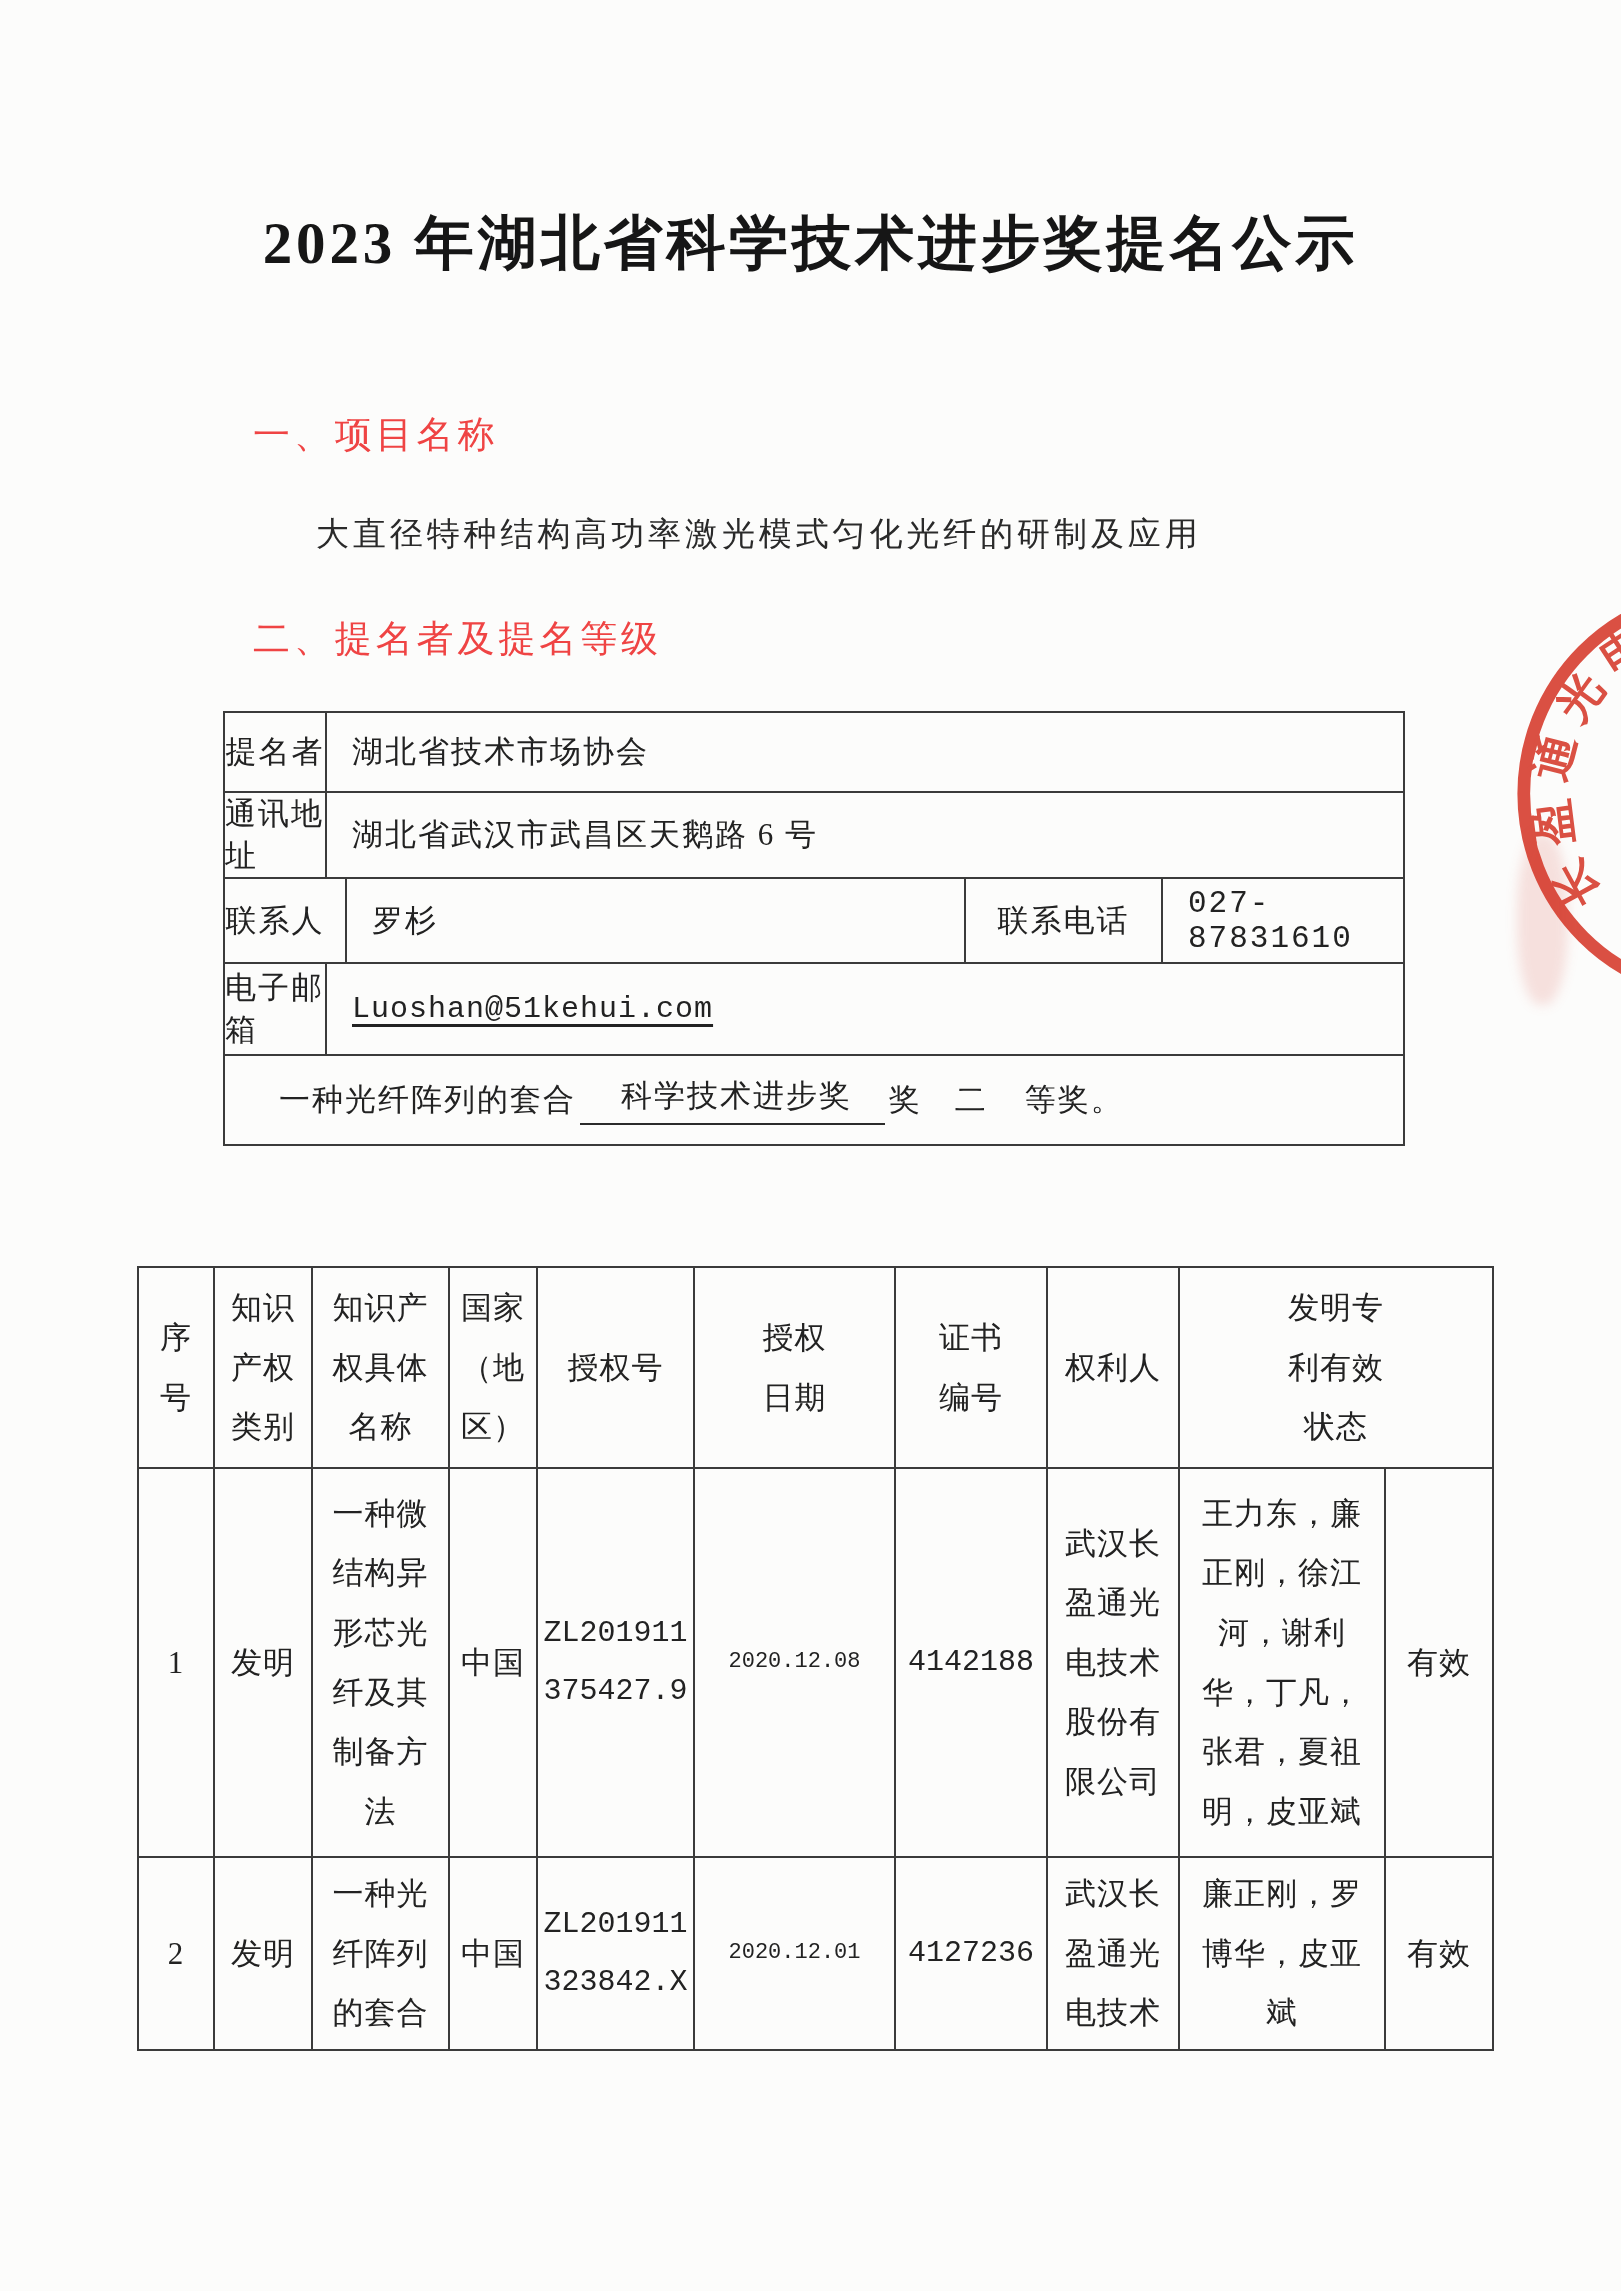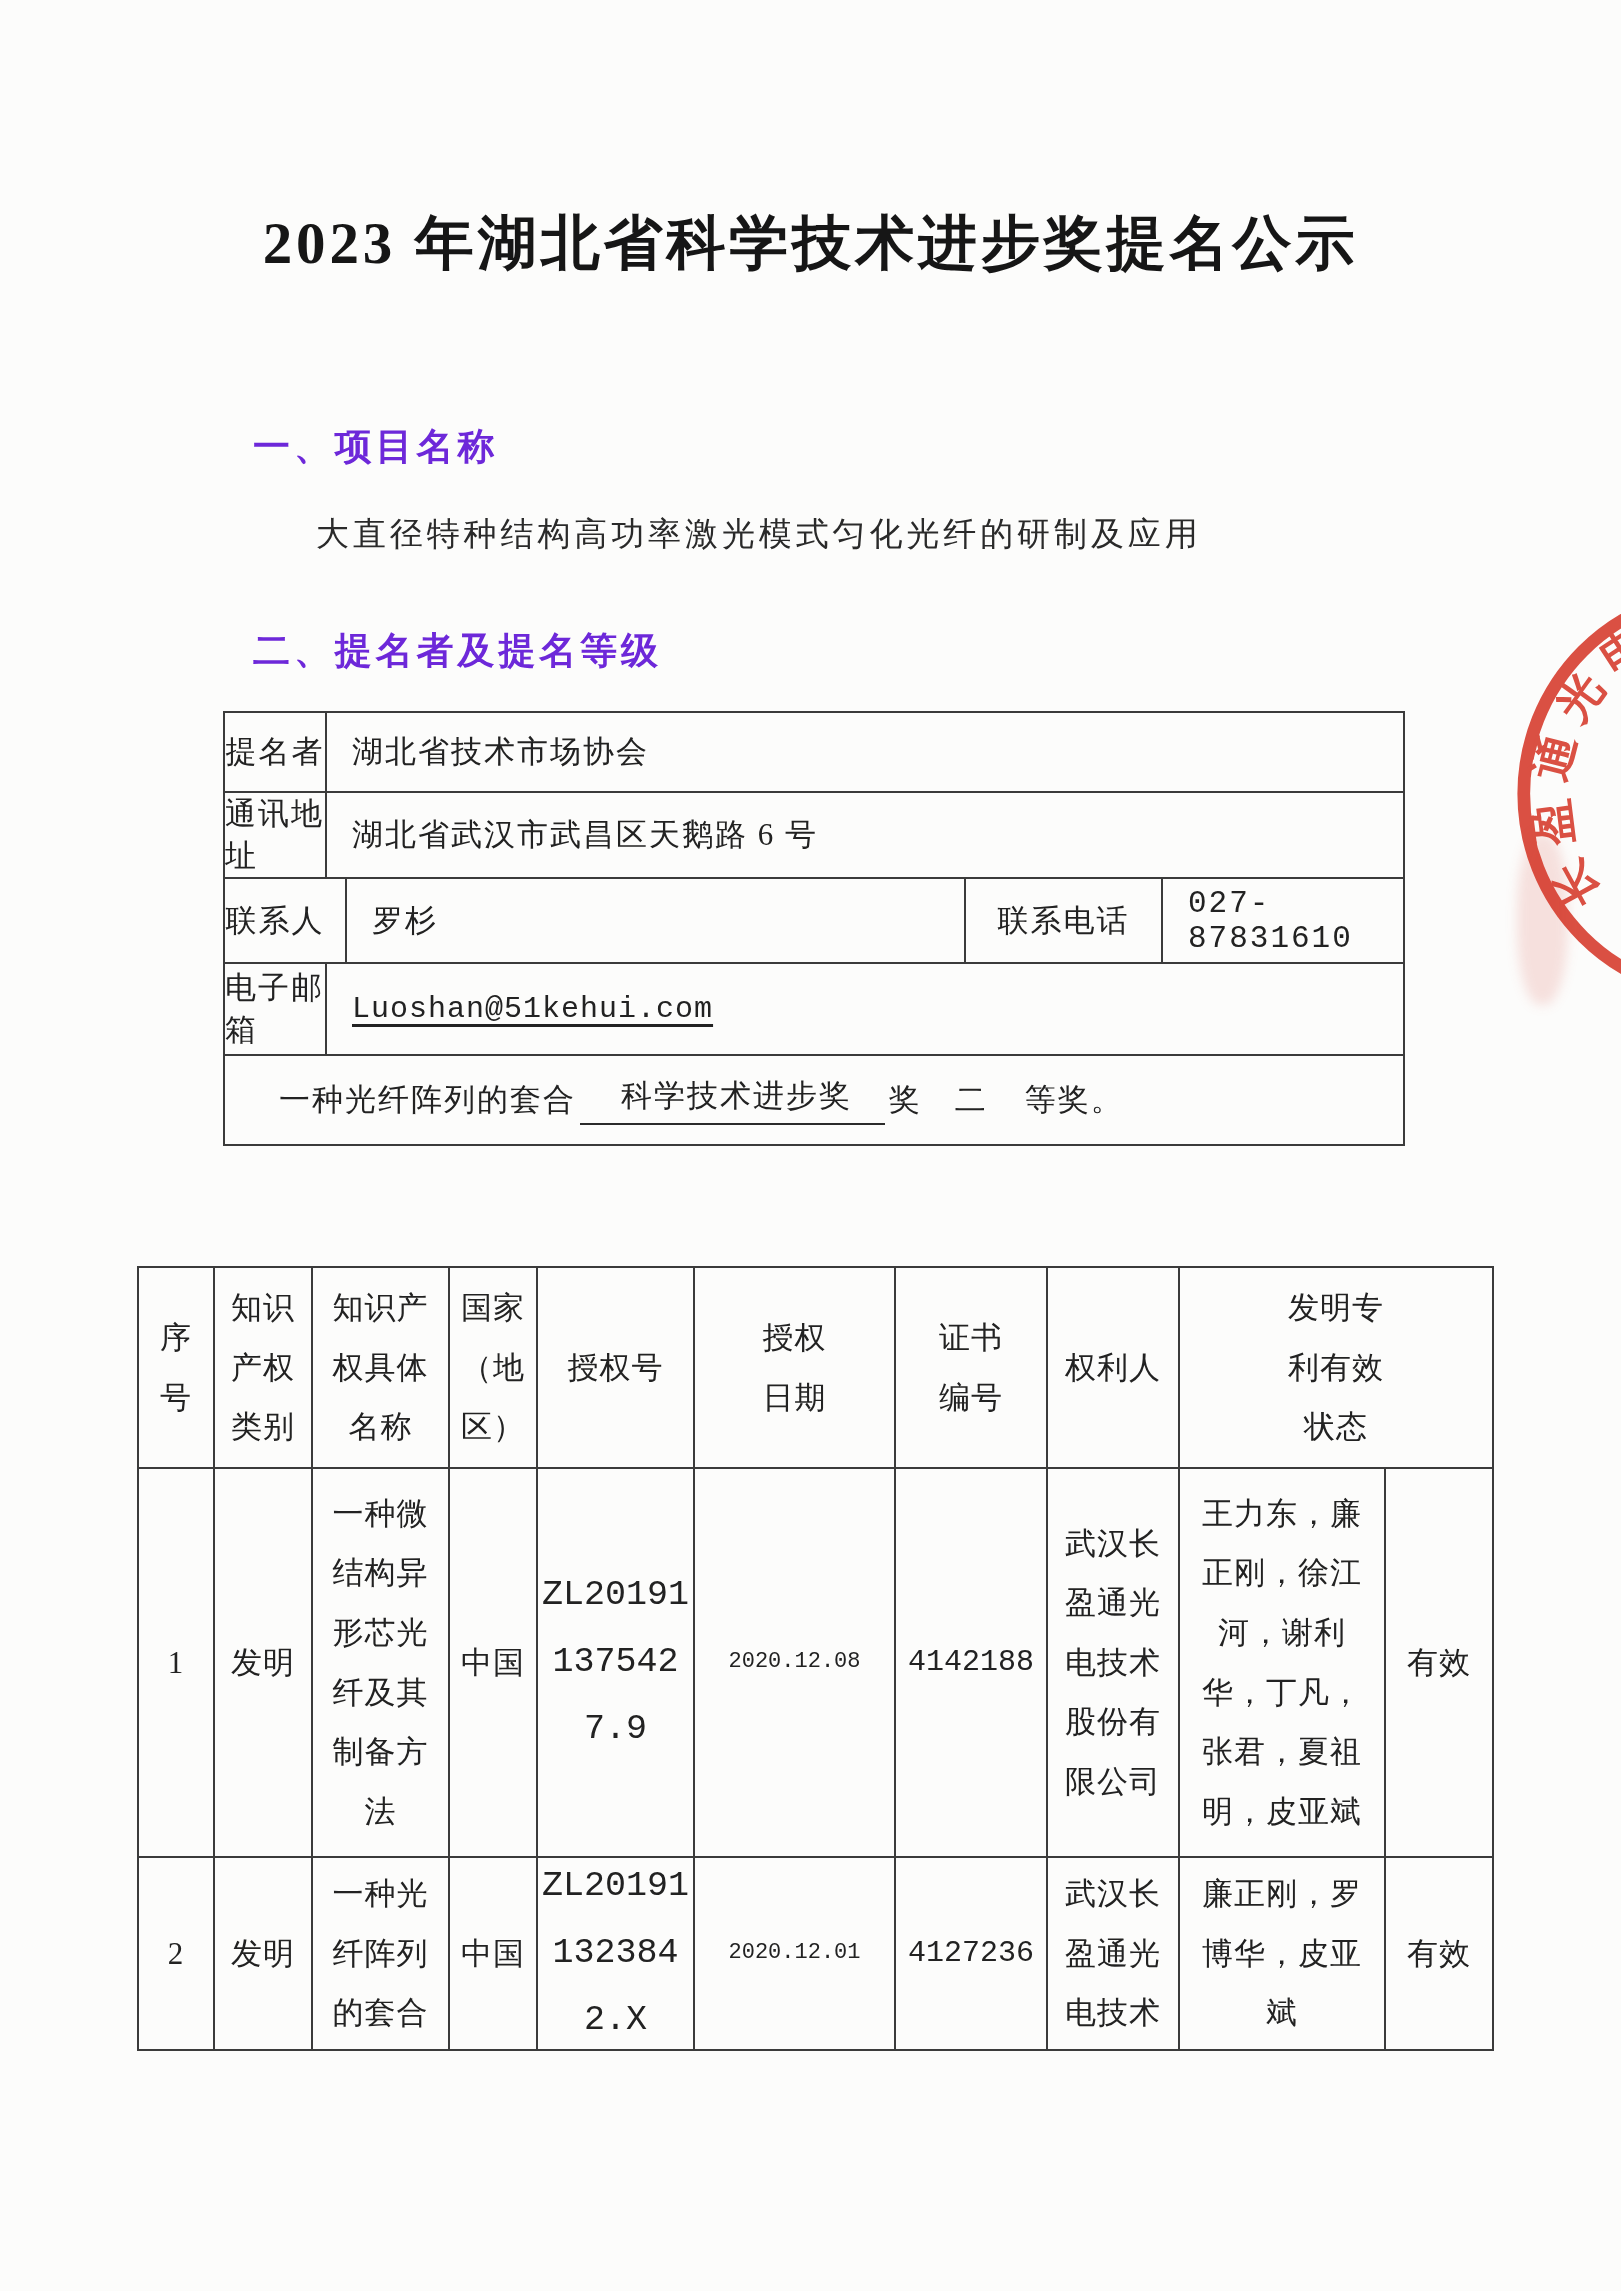--- a/index.html
+++ b/index.html
@@ -9,24 +9,23 @@
     font-family:"Liberation Serif","DejaVu Serif",serif;
   }
   .mono { font-family:"Liberation Mono","DejaVu Sans Mono",monospace; }
 
   .title {
     position:absolute; top:204px; left:0; width:100%;
     text-align:center; font-weight:bold; font-size:59px; letter-spacing:3.9px;
     color:#161616;
   }
   .h2 {
-    position:absolute; left:253px; font-weight:bold; font-size:37px;
-    letter-spacing:3.9px; color:#6d28d9;
+    position:absolute; left:253px; font-weight:normal; font-size:37px;
+    letter-spacing:3.9px; color:#ef4444;
     font-family:"Liberation Sans","DejaVu Sans",sans-serif;
-    margin-top:12px;
   }
   #heading1 { top:410px; }
   #heading2 { top:614px; }
   #heading3 { top:1166px; }
   .pname {
     position:absolute; left:316px; top:512px; font-size:33px; letter-spacing:3.9px;
     color:#2a2a2a;
   }
 
   
@@ -71,21 +70,21 @@
   }
   .t2 .c:first-child { border-left:none; }
   .hrow { height:199px; } .drow1 { height:387px; } .drow2 { height:191px; }
   .cw0{width:74px;} .cw1{width:98px;} .cw2{width:137px;} .cw3{width:88px;}
   .cw4{width:157px;} .cw5{width:201px;} .cw6{width:152px;} .cw7{width:132px;}
   .cw8{width:206px;} .cw9{flex:1;}
   .s-serial{display:block;width:39px;}
   .s-2char{display:block;width:71px;}
   .s-3char{display:block;width:102px;}
   .s-inv{display:block;width:184px;}
-  .s-auth{display:block;width:149px;font-size:35px;letter-spacing:0;}
+  .s-auth{display:block;width:149px;font-size:30px;letter-spacing:0;}
   .s-date{display:block;width:188px;font-size:22px;letter-spacing:0;white-space:nowrap;}
   .s-cert{display:block;font-size:30px;letter-spacing:0;white-space:nowrap;}
   .s-nowrap{white-space:nowrap;}
 
   
   .seal { position:absolute; left:1402px; top:580px; width:220px; height:461px; opacity:.88; }
   .smudge {
     position:absolute; left:1517px; top:833px; width:51px; height:172px;
     background:rgba(214,57,42,.14); border-radius:45%; filter:blur(5.9px);
   }

